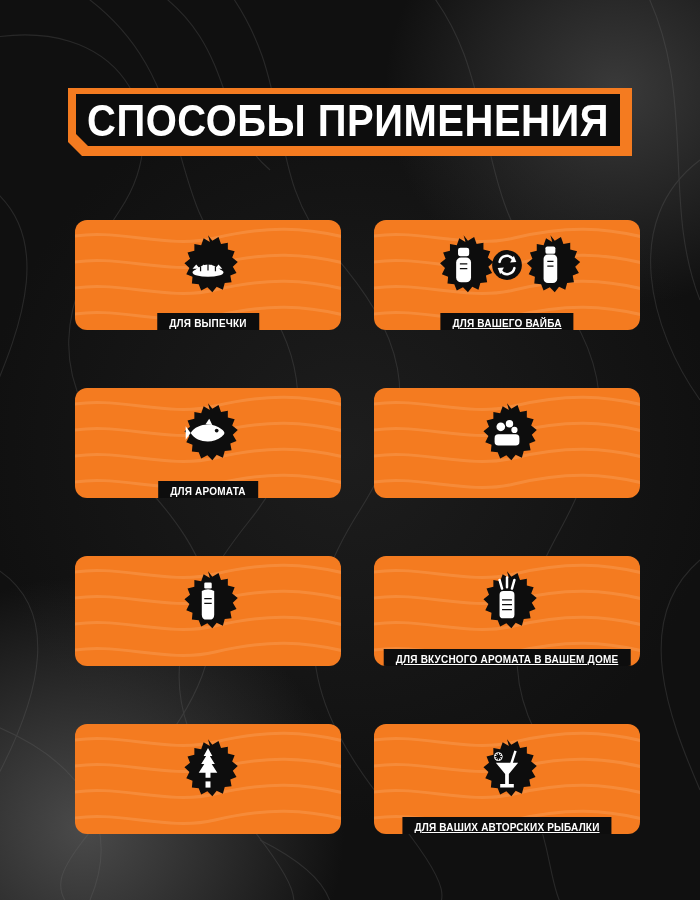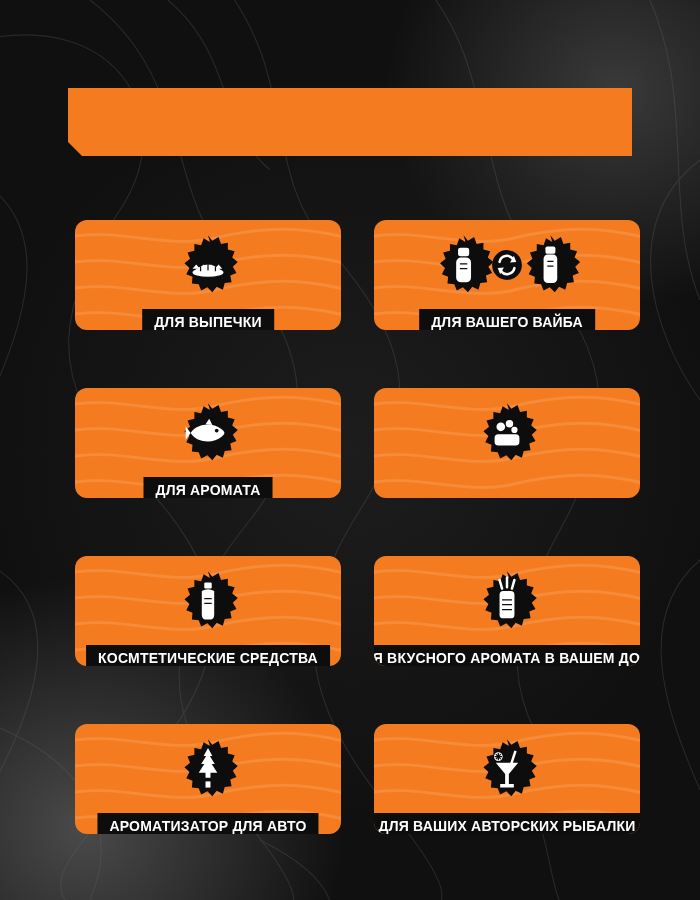--- a/index.html
+++ b/index.html
@@ -115,29 +115,29 @@
 
   
   .label {
     position: absolute;
     bottom: -8px;
     left: 50%;
     transform: translateX(-50%);
     background: #0d0d0d;
     color: #ffffff;
     font-weight: bold;
-    font-size: 14px;
+    font-size: 10px;
     letter-spacing: 0.2px;
     padding: 6px 12px 7px 12px;
     white-space: nowrap;
     z-index: 4;
     line-height: 1;
   }
   .cell.left .label { bottom: -6px; }
-  .cell.right .label { bottom: -6px; }
+  .cell.right .label { bottom: -6px; text-decoration: underline; }
 
   .burst { display: block; }
 </style>
 </head>
 <body>
 
 <div class="bg">
   <svg class="bg-lines" viewBox="0 0 700 900" preserveAspectRatio="none">
     <g fill="none" stroke="#6a6a6a" stroke-width="1.1" opacity="0.5">
       <path d="M-20 40 C 120 10, 180 120, 120 210 S 40 380, 130 470 S 250 640, 150 760 S 40 880, 90 930"></path>
@@ -152,20 +152,23 @@
       <path d="M140 -20 C 240 40, 210 120, 270 170"></path>
       <path d="M-20 720 C 90 760, 120 830, 90 900"></path>
       <path d="M500 760 C 560 820, 540 880, 570 920"></path>
       <path d="M260 840 C 320 870, 340 900, 330 930"></path>
     </g>
   </svg>
 </div>
 
 <div class="title-wrap">
   <div class="title-orange"></div>
+  <div class="title-black">
+    <span class="title-text">СПОСОБЫ ПРИМЕНЕНИЯ</span>
+  </div>
 </div>
 
 <div class="grid">
 
   <div class="cell left">
     <div class="card">
       <svg class="card-texture" viewBox="0 0 266 110" preserveAspectRatio="none">
         <g fill="none" stroke="#ffd2a8" stroke-width="3" opacity="0.55">
           <path d="M-10 18 C 40 6, 90 30, 140 18 S 230 6, 280 20"></path>
           <path d="M-10 44 C 40 32, 90 56, 140 44 S 230 32, 280 46"></path>
@@ -304,21 +307,20 @@
           <path fill="#0d0d0d" d="M50 2 l7 9 10-6 4 11 11-2 0 11 11 3-4 10 9 7-8 8 6 10-10 4 2 11-11 1-3 11-10-5-7 9-8-8-10 5-4-10-11-1 1-11-10-4 5-10-8-8 9-7-4-10 11-3 0-11 11 2 4-11 10 6z"></path>
           <g fill="#ffffff">
             <rect x="44" y="20" width="12" height="10" rx="2"></rect>
             <path d="M40 34 q10 -6 20 0 l0 38 q0 8 -8 8 l-4 0 q-8 0 -8 -8 z"></path>
           </g>
           <g stroke="#0d0d0d" stroke-width="2" fill="none">
             <path d="M44 46 h12 M44 54 h12"></path>
           </g>
         </svg>
       </div>
-      <div class="label">КОСМТЕТИЧЕСКИЕ СРЕДСТВА</div>
     </div>
   </div>
 
   <div class="cell right">
     <div class="card">
       <svg class="card-texture" viewBox="0 0 266 110" preserveAspectRatio="none">
         <g fill="none" stroke="#ffd2a8" stroke-width="3" opacity="0.55">
           <path d="M-10 18 C 40 6, 90 30, 140 18 S 230 6, 280 20"></path>
           <path d="M-10 44 C 40 32, 90 56, 140 44 S 230 32, 280 46"></path>
           <path d="M-10 70 C 40 58, 90 82, 140 70 S 230 58, 280 72"></path>
@@ -355,21 +357,20 @@
       </svg>
       <div class="card-icon">
         <svg class="burst" width="62" height="62" viewBox="0 0 100 100">
           <path fill="#0d0d0d" d="M50 2 l7 9 10-6 4 11 11-2 0 11 11 3-4 10 9 7-8 8 6 10-10 4 2 11-11 1-3 11-10-5-7 9-8-8-10 5-4-10-11-1 1-11-10-4 5-10-8-8 9-7-4-10 11-3 0-11 11 2 4-11 10 6z"></path>
           <g fill="#ffffff">
             <path d="M50 16 l-7 13 4 0 -8 13 5 0 -9 14 11 0 0 8 8 0 0 -8 11 0 -9 -14 5 0 -8 -13 4 0z"></path>
             <rect x="46" y="70" width="8" height="10"></rect>
           </g>
         </svg>
       </div>
-      <div class="label">АРОМАТИЗАТОР ДЛЯ АВТО</div>
     </div>
   </div>
 
   <div class="cell right">
     <div class="card">
       <svg class="card-texture" viewBox="0 0 266 110" preserveAspectRatio="none">
         <g fill="none" stroke="#ffd2a8" stroke-width="3" opacity="0.55">
           <path d="M-10 18 C 40 6, 90 30, 140 18 S 230 6, 280 20"></path>
           <path d="M-10 44 C 40 32, 90 56, 140 44 S 230 32, 280 46"></path>
           <path d="M-10 70 C 40 58, 90 82, 140 70 S 230 58, 280 72"></path>

